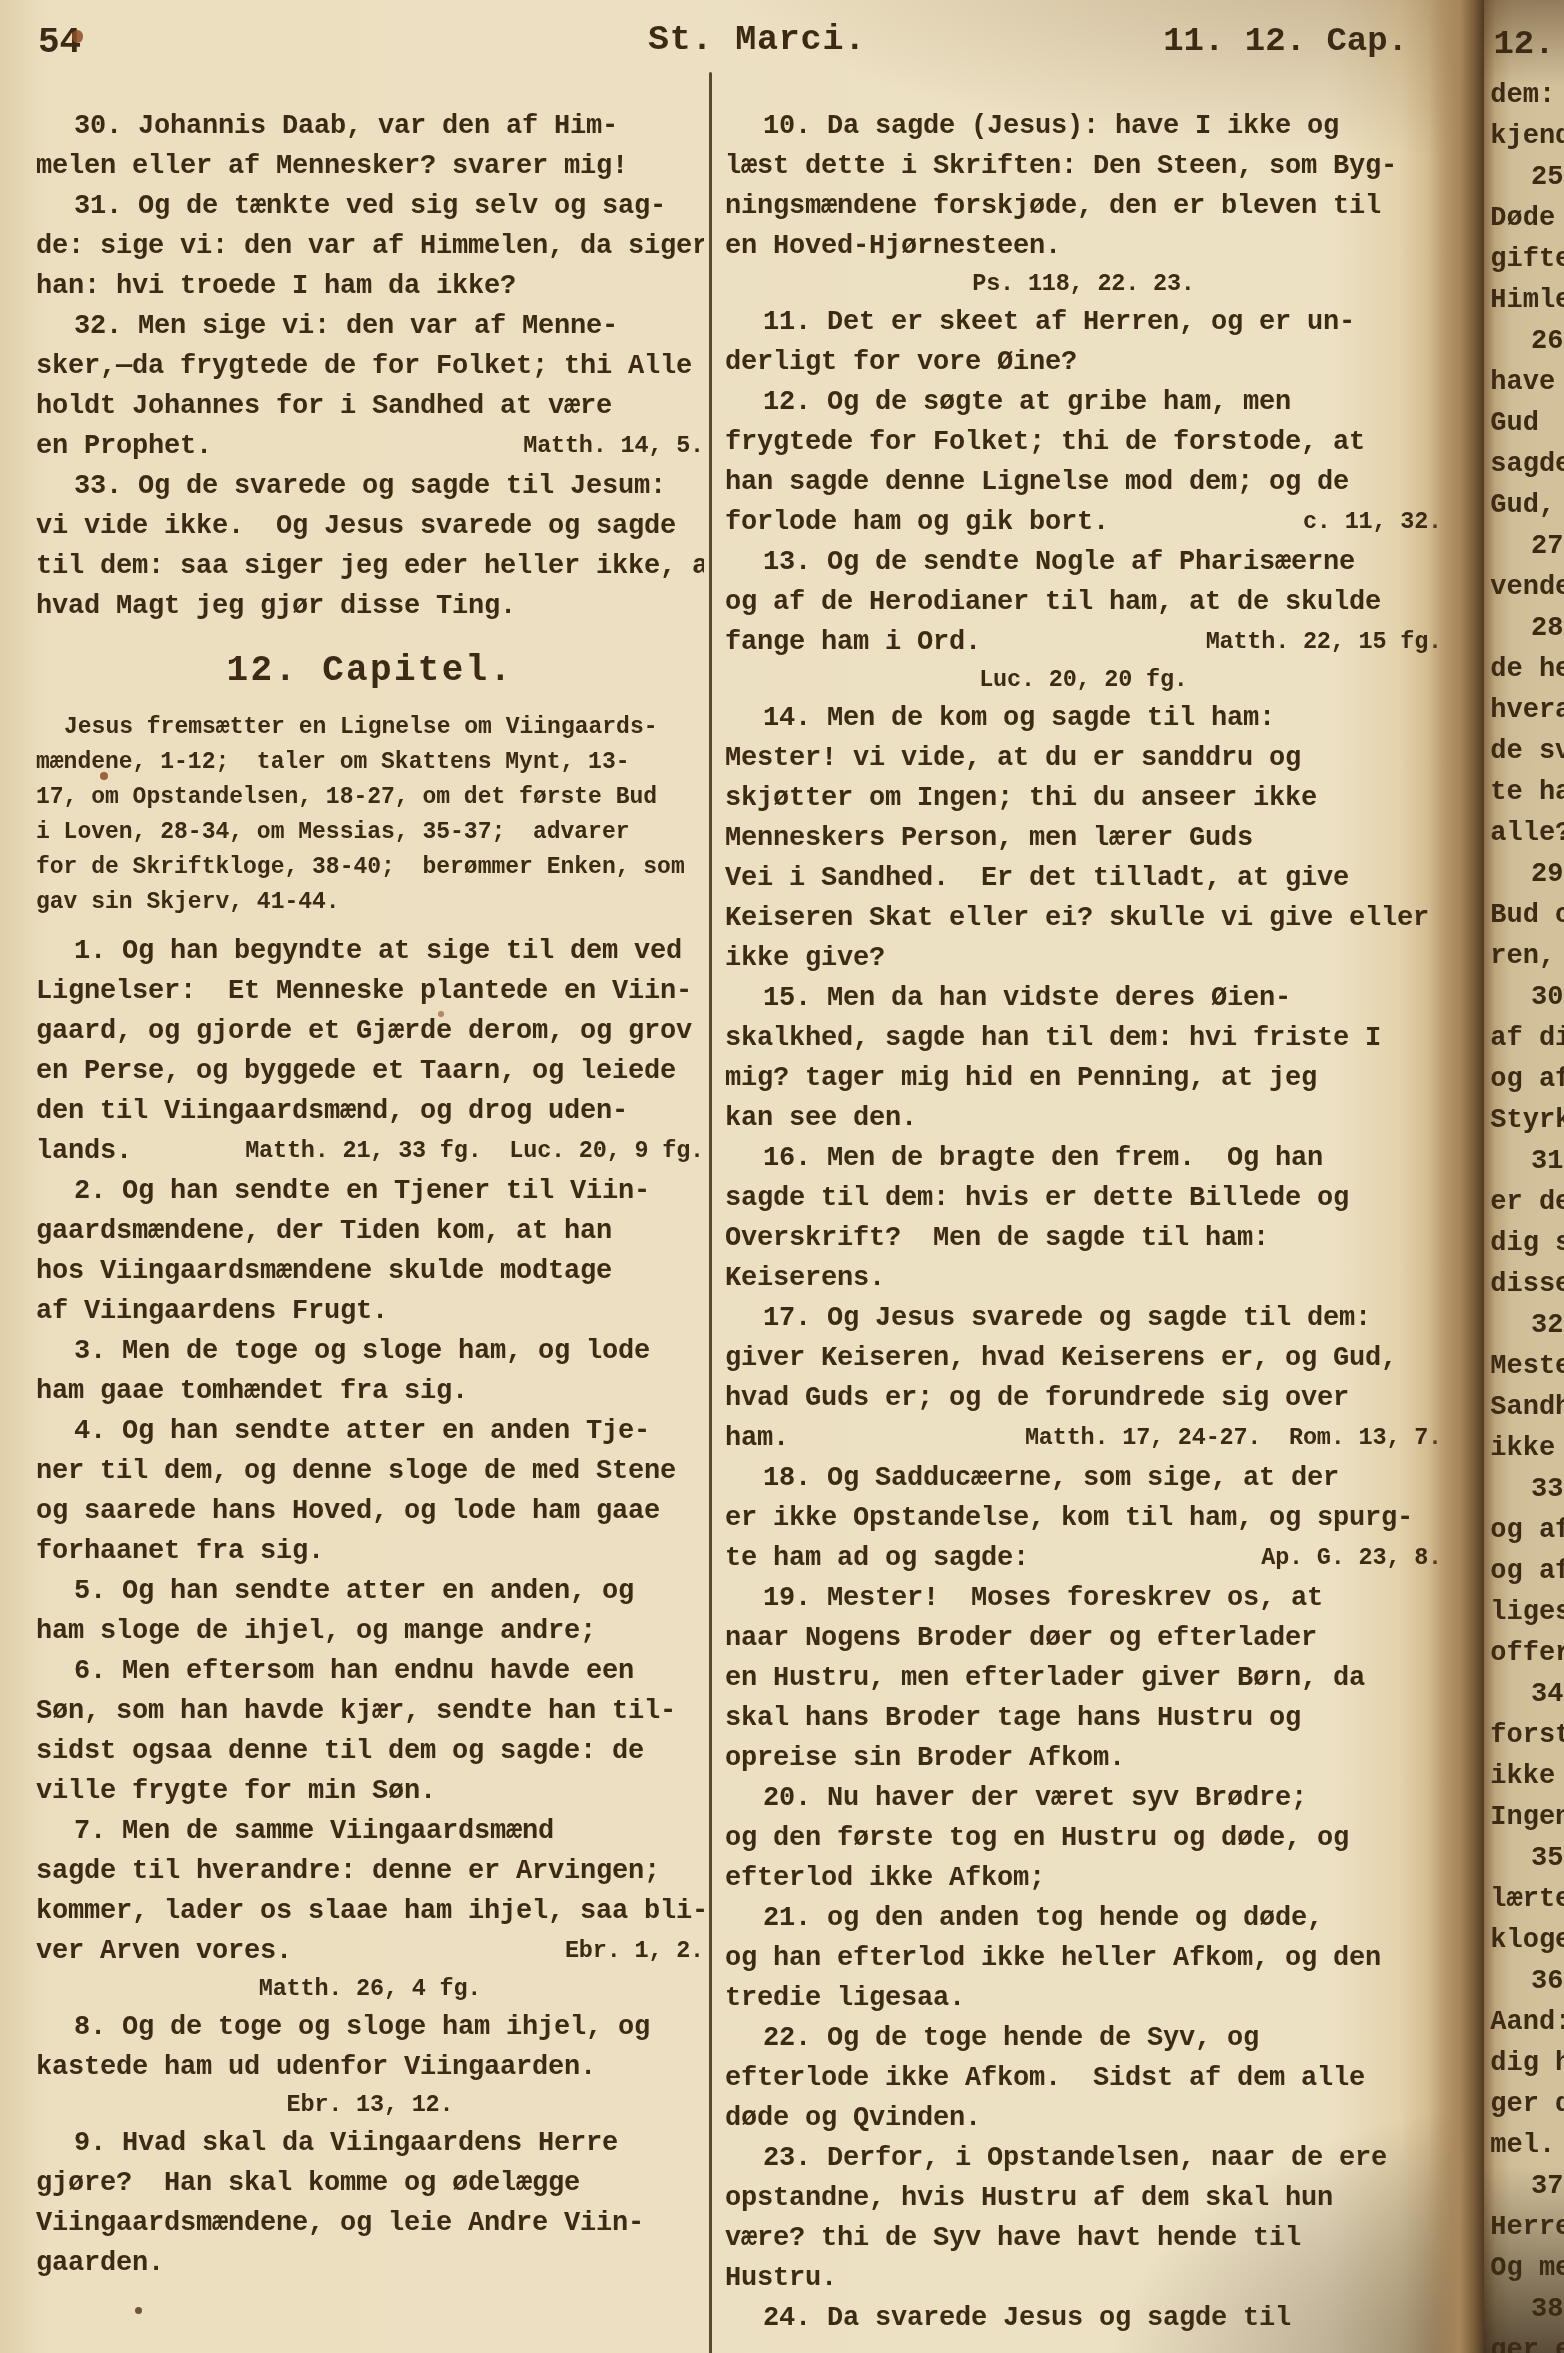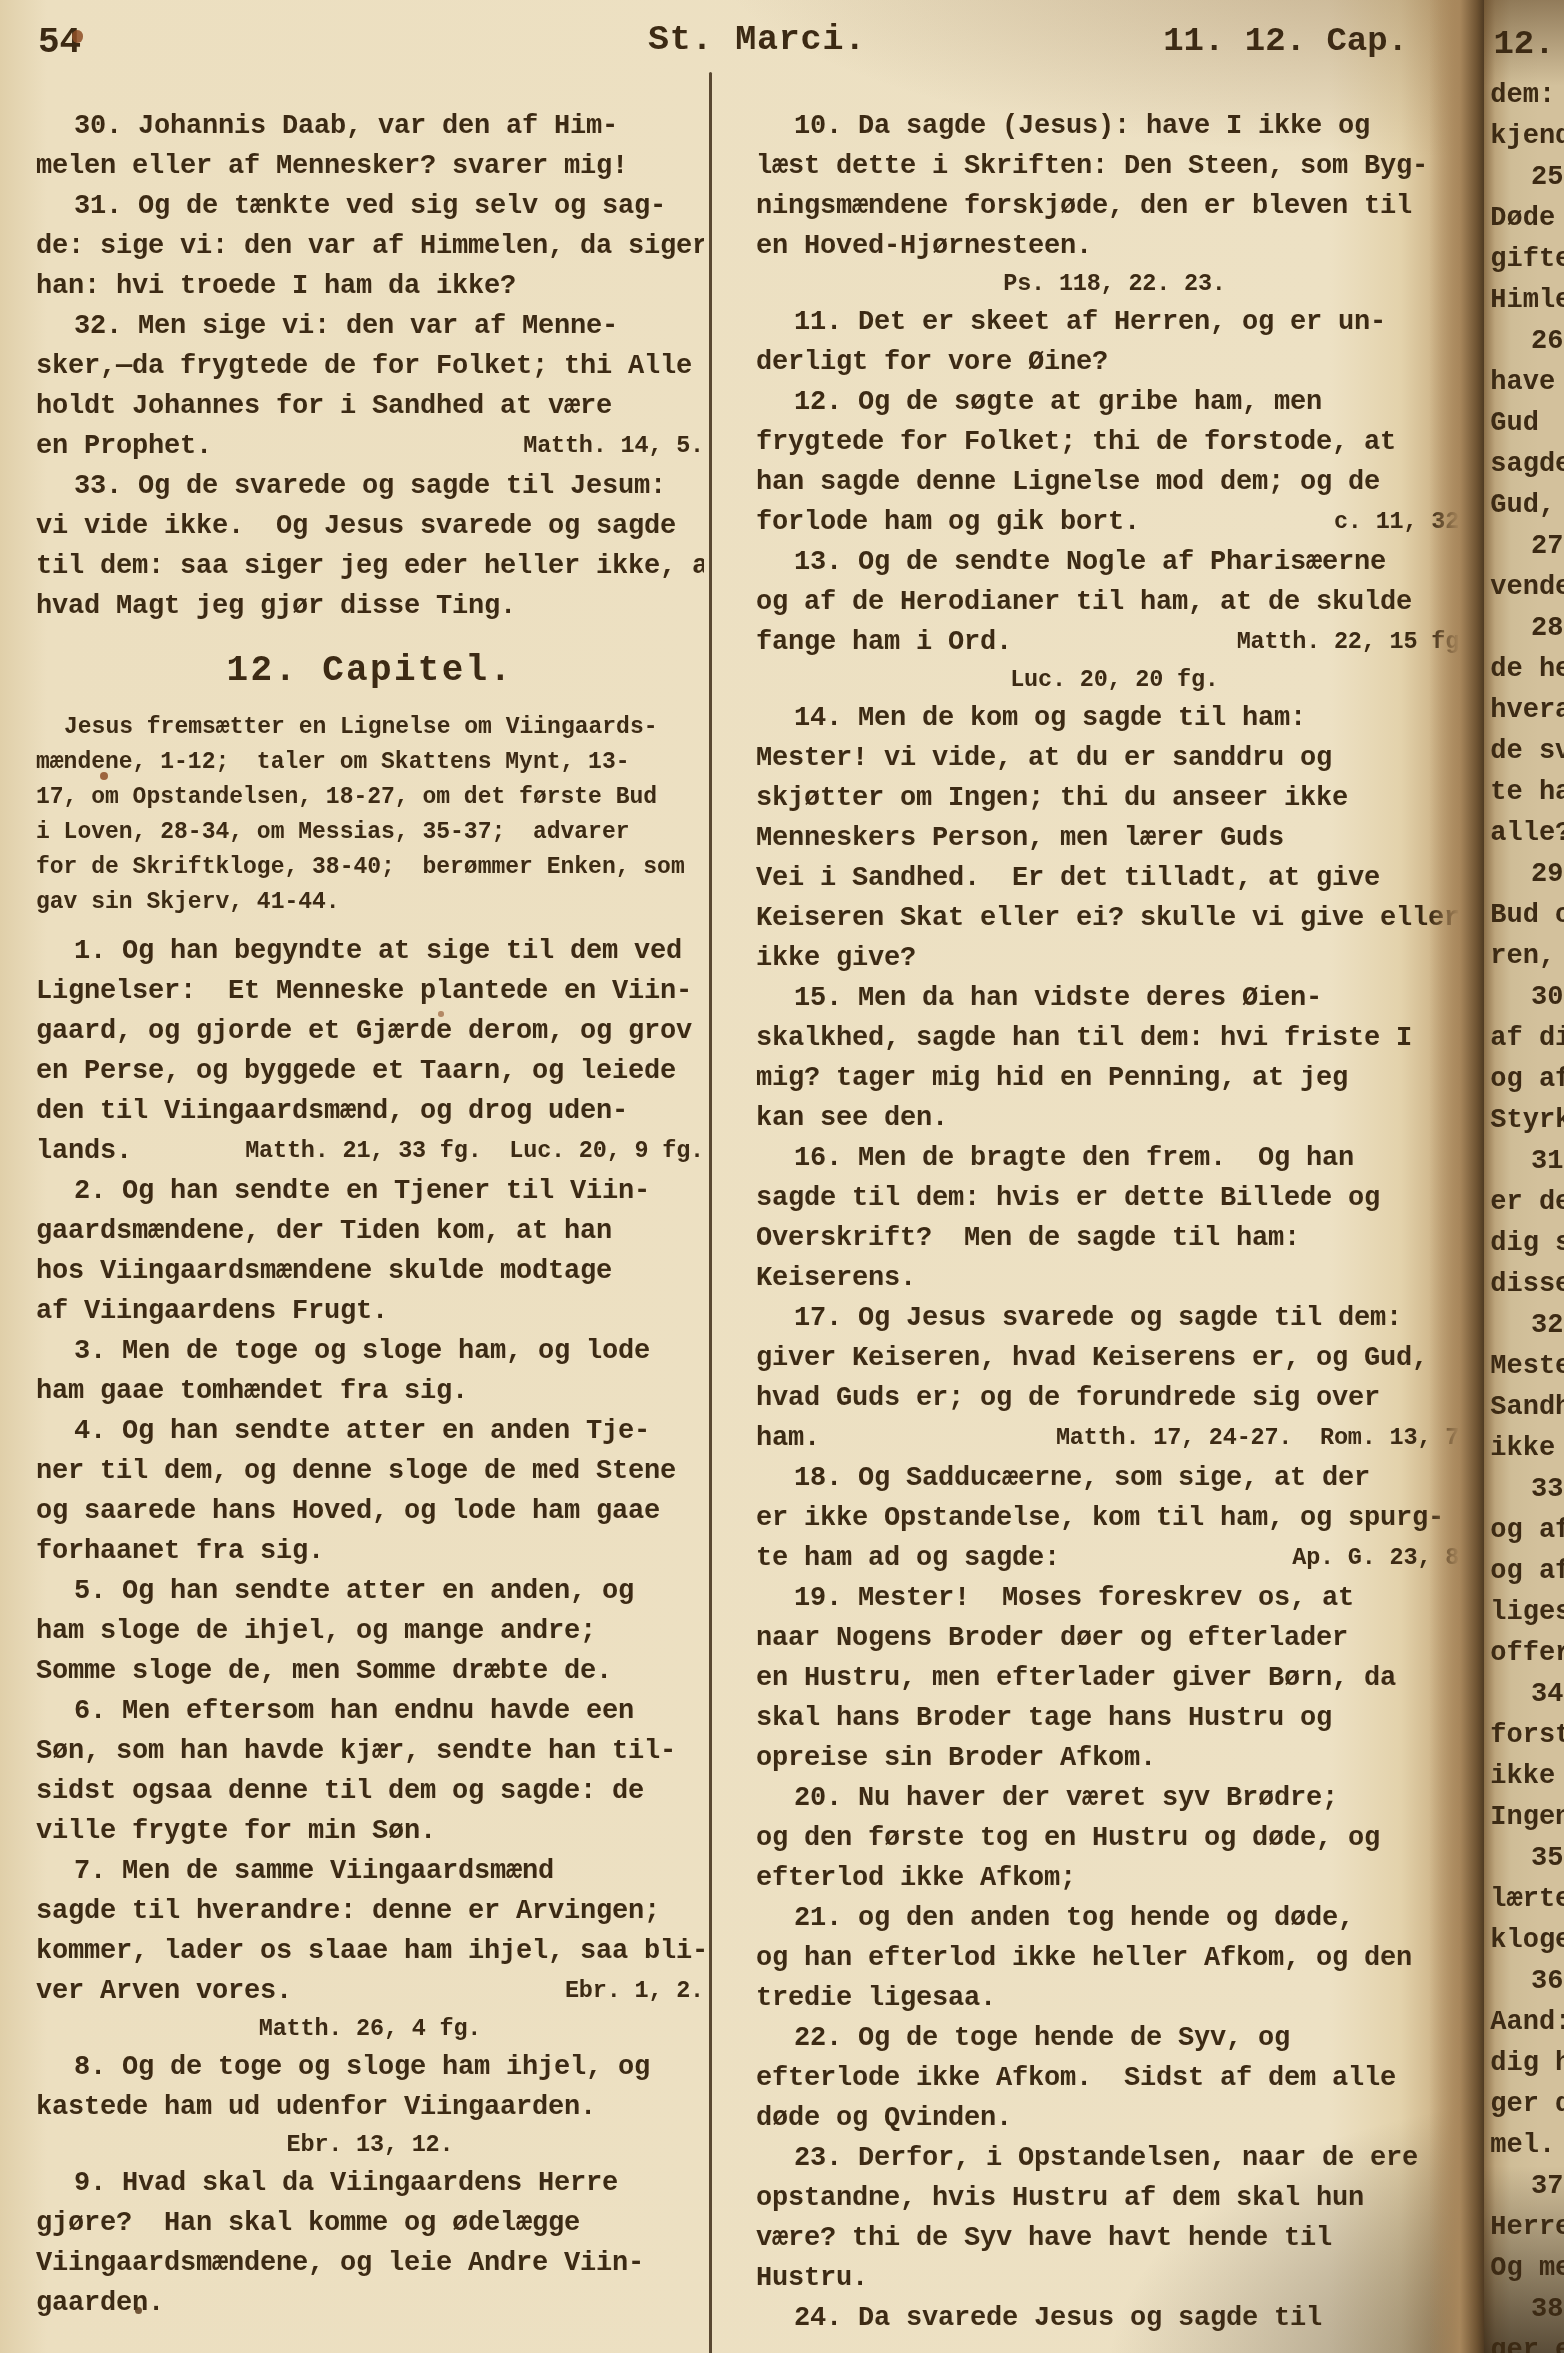--- a/index.html
+++ b/index.html
@@ -13,21 +13,21 @@
       linear-gradient(to right, #e0cfa9 0px, #ecdfc0 47px, #ede1c4 1330px, #e3d2ab 1401px, #c7ab7e 1448px, #8a6c44 1487px, #6b5334 1510px),
       var(--paper,#ece0c2);
   }
   
   .page-number{position:absolute; left:38px; top:22px; font-size:36px;}
   .running-title{position:absolute; left:0; top:20.3px; width:1424px; text-align:center; font-size:35px; letter-spacing:0.8px;padding-left:45px;}
   .chapter-ref{position:absolute; top:22px; left:1111px; width:297px; text-align:right; font-size:34px;}
   
   .col{position:absolute; top:106px; overflow:hidden; font-size:27px; line-height:40px; letter-spacing:-0.2px;}
   .col-left{left:36px; width:668px; height:2246px;}
-  .col-right{left:756px; width:717px; height:2247px;}
+  .col-right{left:725px; width:717px; height:2247px;}
   .column-divider{position:absolute; left:709px; top:72px; bottom:0; width:3.1px; background:rgba(56,38,18,.82); border-radius:1.6px;}
   .verse{margin:0;}
   .line{display:flex; white-space:pre;}
   .lt{white-space:pre;}
   .line.first{padding-left:38px;}
   .line.center{justify-content:center;align-items:center;}
   .line.small{font-size:23.5px; line-height:36px;}
   .ref{margin-left:auto; font-size:23.5px; white-space:pre; align-self:flex-end;}
   .chapter-heading{text-align:center; font-size:36px; line-height:41px; margin:23.5px 0 19px; letter-spacing:2.3px;}
   .chapter-summary{font-size:23px; line-height:35px; letter-spacing:0; margin-bottom:11px;}
@@ -112,21 +112,20 @@
       </div>
       <div class="verse">
         <div class="line first"><span class="lt">4. Og han sendte atter en anden Tje-</span></div>
         <div class="line"><span class="lt">ner til dem, og denne sloge de med Stene</span></div>
         <div class="line"><span class="lt">og saarede hans Hoved, og lode ham gaae</span></div>
         <div class="line"><span class="lt">forhaanet fra sig.</span></div>
       </div>
       <div class="verse">
         <div class="line first"><span class="lt">5. Og han sendte atter en anden, og</span></div>
         <div class="line"><span class="lt">ham sloge de ihjel, og mange andre;</span></div>
-        <div class="line"><span class="lt">Somme sloge de, men Somme dræbte de.</span></div>
       </div>
       <div class="verse">
         <div class="line first"><span class="lt">6. Men eftersom han endnu havde een</span></div>
         <div class="line"><span class="lt">Søn, som han havde kjær, sendte han til-</span></div>
         <div class="line"><span class="lt">sidst ogsaa denne til dem og sagde: de</span></div>
         <div class="line"><span class="lt">ville frygte for min Søn.</span></div>
       </div>
       <div class="verse">
         <div class="line first"><span class="lt">7. Men de samme Viingaardsmænd</span></div>
         <div class="line"><span class="lt">sagde til hverandre: denne er Arvingen;</span></div>

